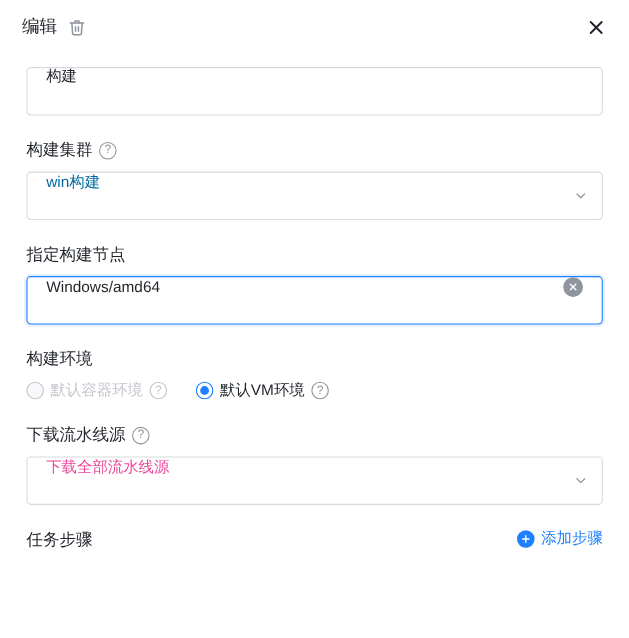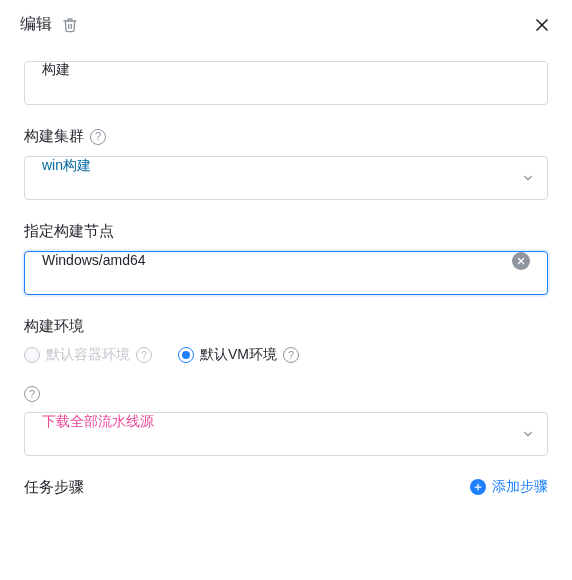--- a/index.html
+++ b/index.html
@@ -247,20 +247,21 @@
               <span class="radio-dot"></span>
             </span>
           <span>默认VM环境</span>
           <span class="help-icon">?</span>
         </div>
       </div>
     </div>
 
     <div class="field">
       <div class="label-row">
+        <span class="label">下载流水线源</span>
         <span class="help-icon">?</span>
       </div>
       <div class="select-box placeholder">
         <span>下载全部流水线源</span>
         <span class="chevron">
           <svg width="14" height="14" viewBox="0 0 24 24" fill="none" stroke="currentColor" stroke-width="2" stroke-linecap="round" stroke-linejoin="round">
               <polyline points="6 9 12 15 18 9"></polyline>
             </svg>
         </span>
       </div>

